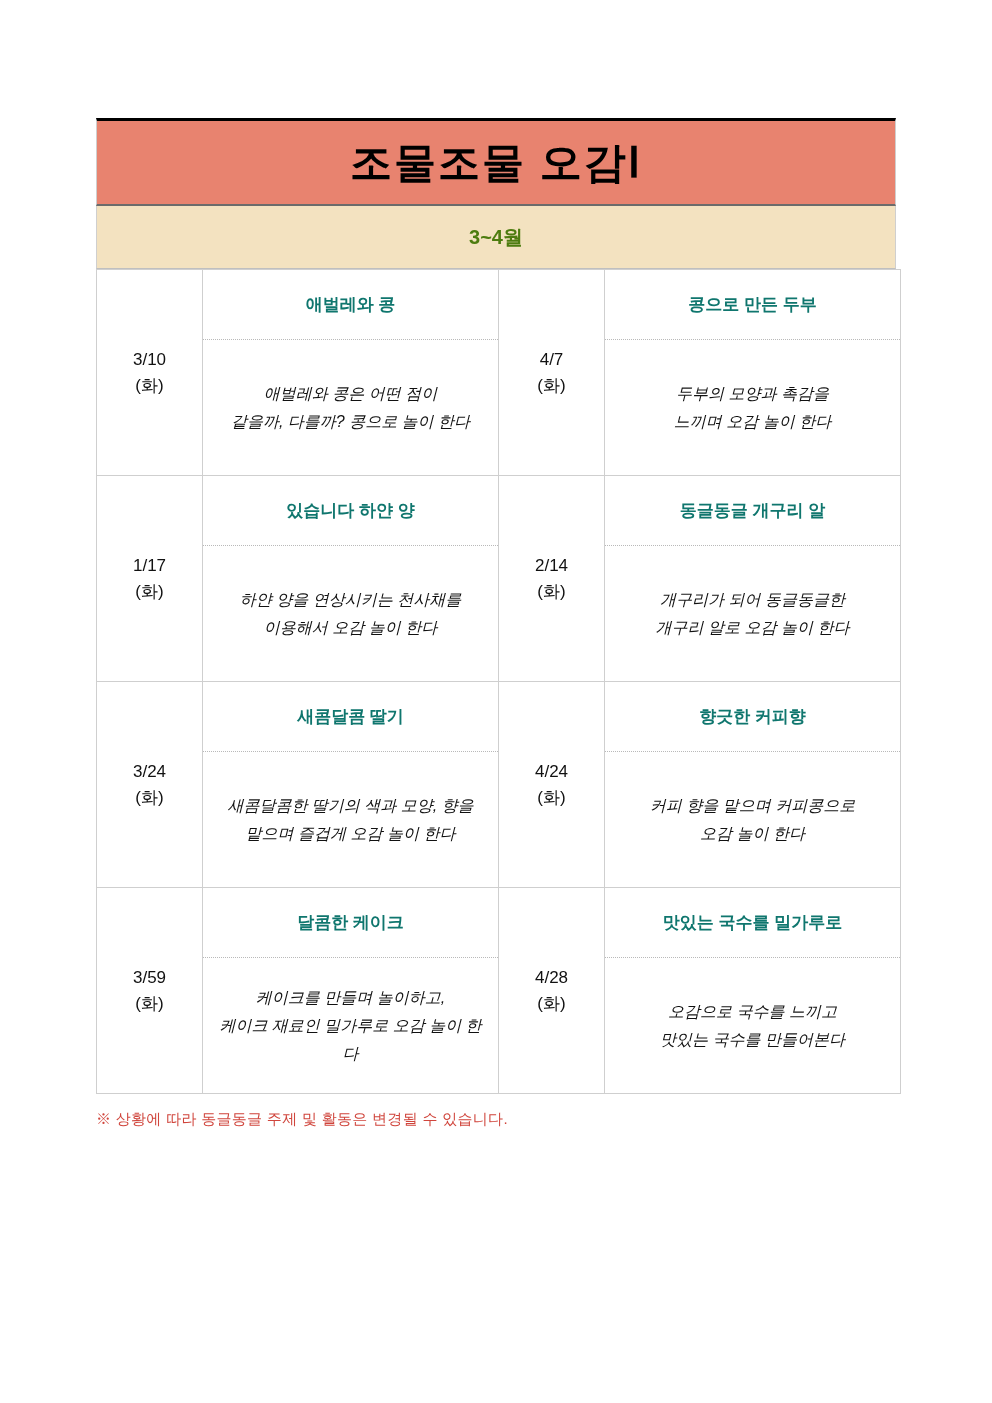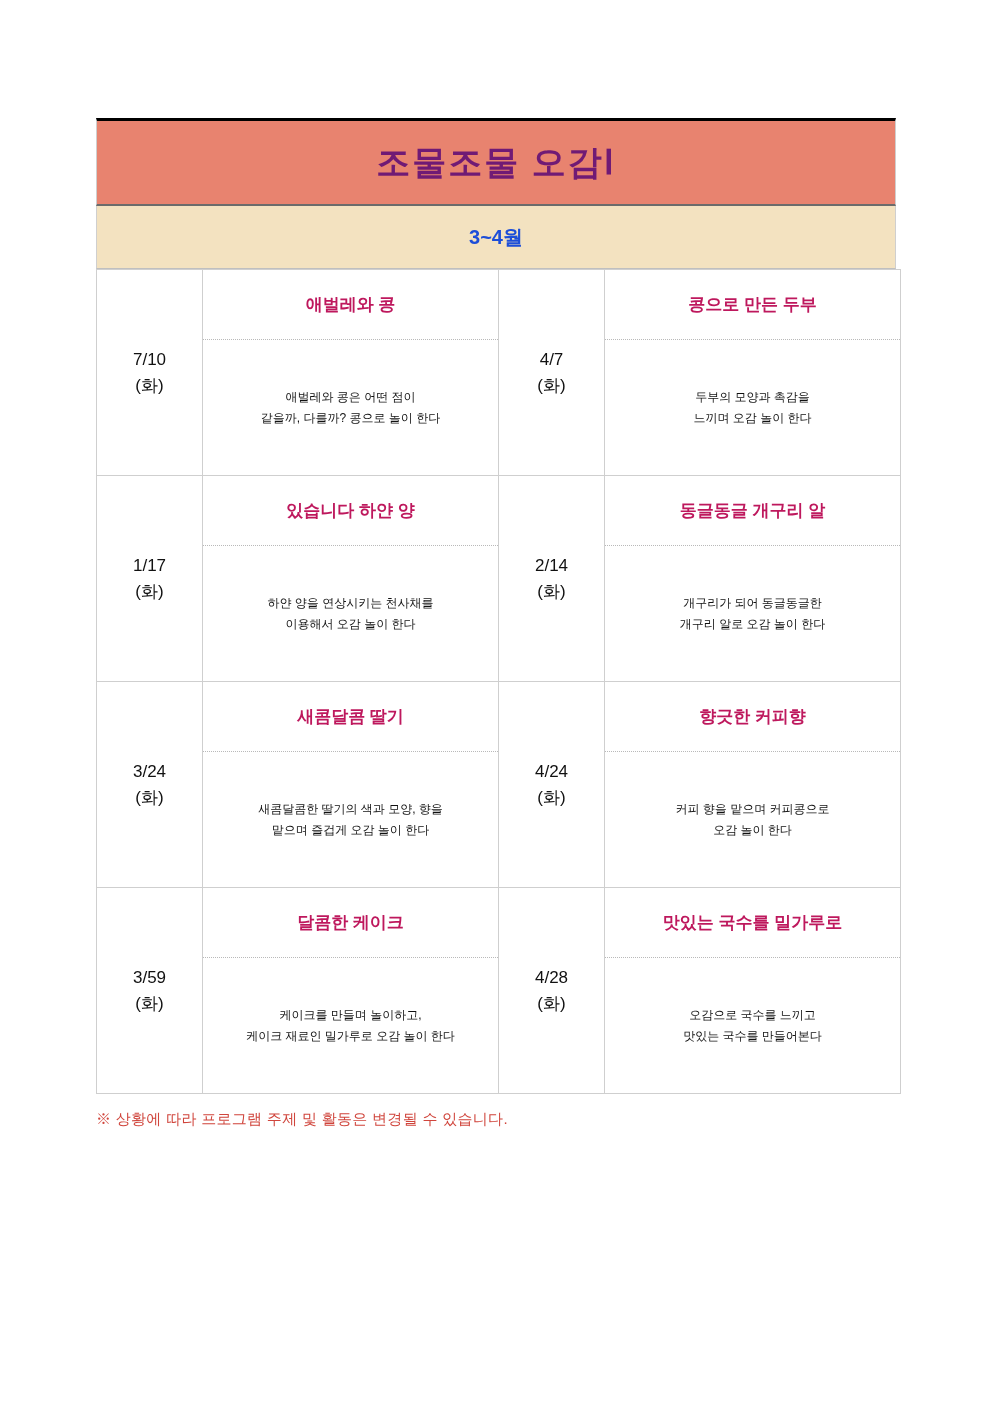--- a/index.html
+++ b/index.html
@@ -30,39 +30,39 @@
     border-top: 3px solid #000000;
     border-left: 1px solid #cfcfcf;
     border-right: 1px solid #cfcfcf;
     border-bottom: 2px solid #6b6b6b;
     height: 83px;
     display: flex;
     align-items: center;
     justify-content: center;
   }
   .title-text {
-    font-size: 34px;
+    font-size: 42px;
     font-weight: bold;
-    color: #701a75;
+    color: #000000;
     letter-spacing: 2px;
   }
   .subtitle-bar {
     background: #f3e2c0;
     border-left: 1px solid #cfcfcf;
     border-right: 1px solid #cfcfcf;
     border-bottom: 1px solid #bfbfbf;
     height: 62px;
     display: flex;
     align-items: center;
     justify-content: center;
   }
   .subtitle-text {
     font-size: 20px;
     font-weight: bold;
-    color: #1d4ed8;
+    color: #4d7c0f;
   }
   table.schedule {
     border-collapse: collapse;
     width: 800px;
     table-layout: fixed;
   }
   table.schedule td {
     border: 1px solid #cfcfcf;
     vertical-align: middle;
     padding: 0;
@@ -84,37 +84,38 @@
     width: 295px;
     padding: 0;
   }
   .topic {
     height: 70px;
     display: flex;
     align-items: center;
     justify-content: center;
     font-size: 17px;
     font-weight: bold;
-    color: #be185d;
+    color: #0f766e;
     border-bottom: 1px dotted #b9b9b9;
     text-align: center;
     padding: 0 8px;
     box-sizing: border-box;
   }
   .desc {
     height: 135px;
     display: flex;
     align-items: center;
     justify-content: center;
-    font-size: 12px;
+    font-size: 16px;
     line-height: 1.75;
     color: #111111;
     text-align: center;
     padding: 0 12px;
     box-sizing: border-box;
+    font-style: italic;
   }
   .note {
     margin-top: 16px;
     font-size: 15px;
     color: #d0453c;
     letter-spacing: 0.3px;
   }
 </style>
 </head>
 <body>
@@ -127,21 +128,21 @@
     </div>
 
     <div class="subtitle-bar">
       <div class="subtitle-text">3~4월</div>
     </div>
 
     <table class="schedule">
       <tbody>
         <tr>
           <td class="date-cell">
-            <div>7/10</div>
+            <div>3/10</div>
             <div>(화)</div>
           </td>
           <td class="content-cell">
             <div class="topic">애벌레와 콩</div>
             <div class="desc">애벌레와 콩은 어떤 점이<br>같을까, 다를까? 콩으로 놀이 한다</div>
           </td>
           <td class="date-cell">
             <div>4/7</div>
             <div>(화)</div>
           </td>
@@ -203,16 +204,16 @@
             <div>(화)</div>
           </td>
           <td class="content-cell">
             <div class="topic">맛있는 국수를 밀가루로</div>
             <div class="desc">오감으로 국수를 느끼고<br>맛있는 국수를 만들어본다</div>
           </td>
         </tr>
       </tbody>
     </table>
 
-    <div class="note">※ 상황에 따라 프로그램 주제 및 활동은 변경될 수 있습니다.</div>
+    <div class="note">※ 상황에 따라 동글동글 주제 및 활동은 변경될 수 있습니다.</div>
 
   </div>
 </div>
 
 </body></html>

